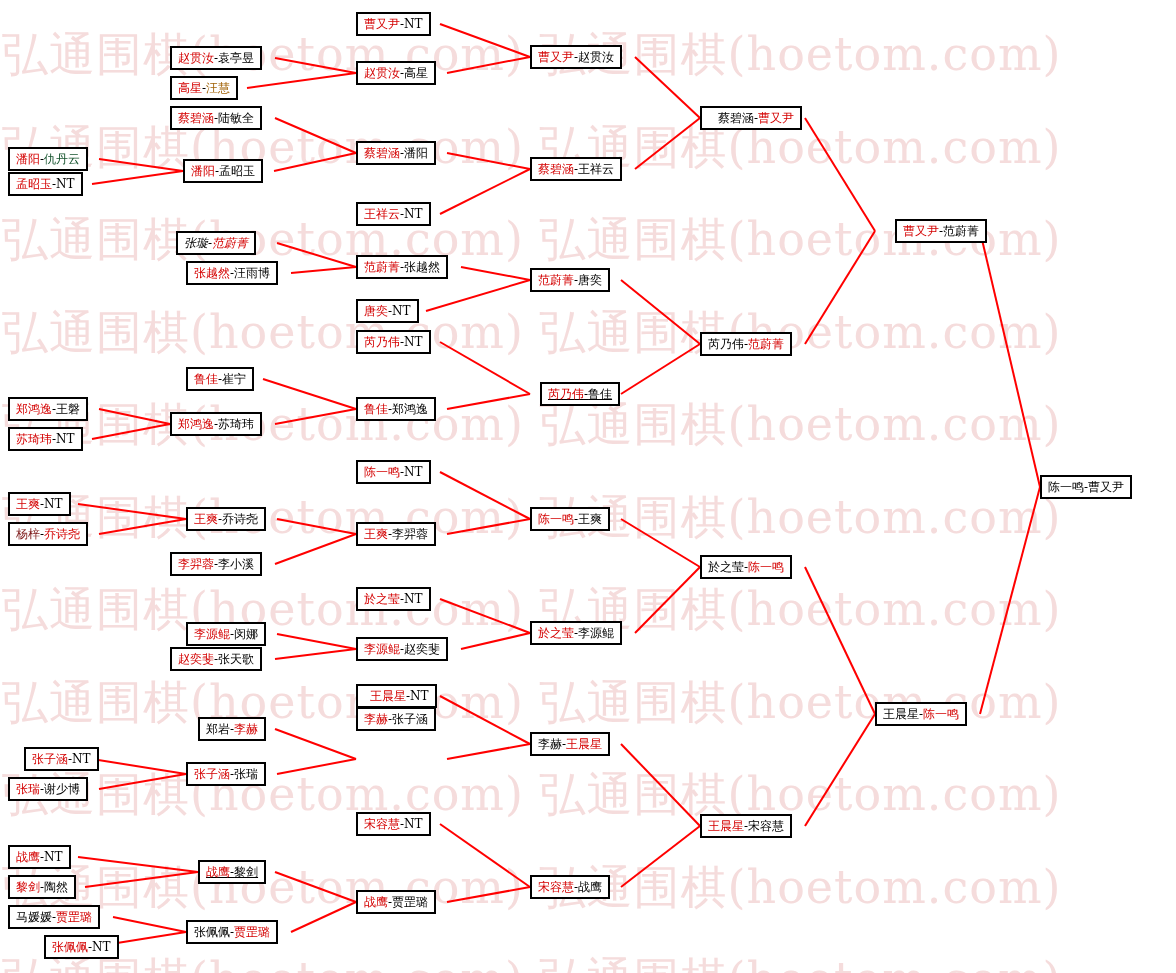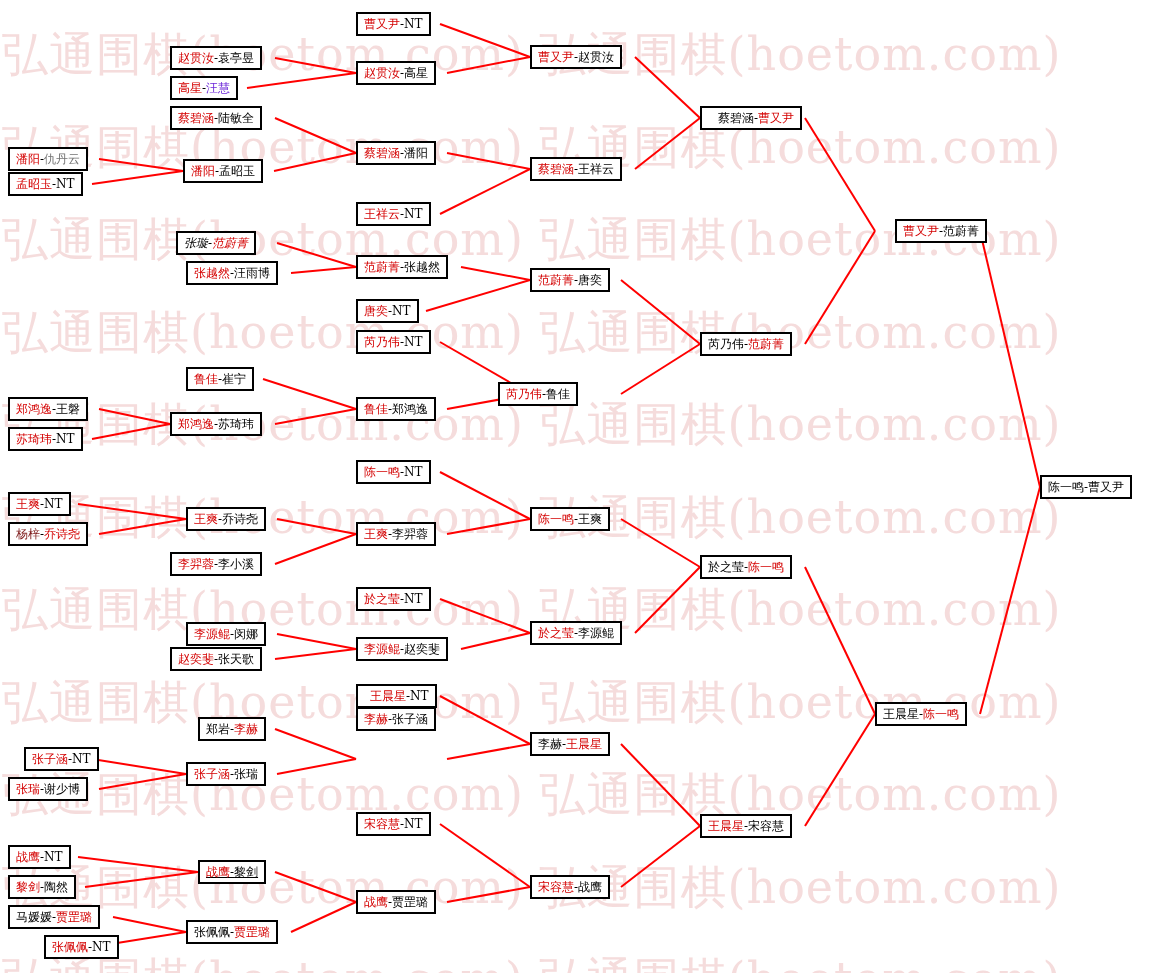--- a/index.html
+++ b/index.html
@@ -124,34 +124,34 @@
       <line x1="621" y1="744" x2="700" y2="826" stroke="#ff0000" stroke-width="2"></line>
       <line x1="621" y1="887" x2="700" y2="826" stroke="#ff0000" stroke-width="2"></line>
       <line x1="805" y1="118" x2="875" y2="231" stroke="#ff0000" stroke-width="2"></line>
       <line x1="805" y1="344" x2="875" y2="231" stroke="#ff0000" stroke-width="2"></line>
       <line x1="805" y1="567" x2="875" y2="714" stroke="#ff0000" stroke-width="2"></line>
       <line x1="805" y1="826" x2="875" y2="714" stroke="#ff0000" stroke-width="2"></line>
       <line x1="980" y1="231" x2="1040" y2="487" stroke="#ff0000" stroke-width="2"></line>
       <line x1="980" y1="714" x2="1040" y2="487" stroke="#ff0000" stroke-width="2"></line>
     </svg>
   <div id="boxes">
-      <div class="match-box" style="left: 8px; top: 147px;"><span style="color: rgb(212, 0, 0);">潘阳</span><span style="color: rgb(0, 0, 0);">-</span><span style="color: #737373;">仇丹云</span></div>
+      <div class="match-box" style="left: 8px; top: 147px;"><span style="color: rgb(212, 0, 0);">潘阳</span><span style="color: rgb(0, 0, 0);">-</span><span style="color: #14532d;">仇丹云</span></div>
       <div class="match-box" style="left: 8px; top: 172px;"><span style="color: rgb(212, 0, 0);">孟昭玉</span><span style="color: rgb(0, 0, 0);">-</span><span style="color: rgb(0, 0, 0);">NT</span></div>
       <div class="match-box" style="left: 8px; top: 397px;"><span style="color: rgb(212, 0, 0);">郑鸿逸</span><span style="color: rgb(0, 0, 0);">-</span><span style="color: rgb(0, 0, 0);">王磐</span></div>
       <div class="match-box" style="left: 8px; top: 427px;"><span style="color: rgb(212, 0, 0);">苏琦玮</span><span style="color: rgb(0, 0, 0);">-</span><span style="color: rgb(0, 0, 0);">NT</span></div>
       <div class="match-box" style="left: 8px; top: 492px;"><span style="color: rgb(212, 0, 0);">王爽</span><span style="color: rgb(0, 0, 0);">-</span><span style="color: rgb(0, 0, 0);">NT</span></div>
       <div class="match-box" style="left: 8px; top: 522px;"><span style="color: #7f1d1d;">杨梓</span><span style="color: rgb(0, 0, 0);">-</span><span style="color: rgb(212, 0, 0);">乔诗尧</span></div>
       <div class="match-box" style="left: 24px; top: 747px;"><span style="color: rgb(212, 0, 0);">张子涵</span><span style="color: rgb(0, 0, 0);">-</span><span style="color: rgb(0, 0, 0);">NT</span></div>
       <div class="match-box" style="left: 8px; top: 777px;"><span style="color: rgb(212, 0, 0);">张瑞</span><span style="color: rgb(0, 0, 0);">-</span><span style="color: rgb(0, 0, 0);">谢少博</span></div>
       <div class="match-box" style="left: 8px; top: 845px;"><span style="color: rgb(212, 0, 0);">战鹰</span><span style="color: rgb(0, 0, 0);">-</span><span style="color: rgb(0, 0, 0);">NT</span></div>
       <div class="match-box" style="left: 8px; top: 875px;"><span style="color: rgb(212, 0, 0);">黎剑</span><span style="color: rgb(0, 0, 0);">-</span><span style="color: rgb(0, 0, 0);">陶然</span></div>
       <div class="match-box" style="left: 8px; top: 905px;"><span style="color: rgb(0, 0, 0);">马媛媛</span><span style="color: rgb(0, 0, 0);">-</span><span style="color: rgb(212, 0, 0);">贾罡璐</span></div>
       <div class="match-box" style="left: 8px; top: 935px; margin-left: 36px;"><span style="color: rgb(212, 0, 0);">张佩佩</span><span style="color: rgb(0, 0, 0);">-</span><span style="color: rgb(0, 0, 0);">NT</span></div>
       <div class="match-box" style="left: 170px; top: 46px;"><span style="color: rgb(212, 0, 0);">赵贯汝</span><span style="color: rgb(0, 0, 0);">-</span><span style="color: rgb(0, 0, 0);">袁亭昱</span></div>
-      <div class="match-box" style="left: 170px; top: 76px;"><span style="color: rgb(212, 0, 0);">高星</span><span style="color: rgb(0, 0, 0);">-</span><span style="color: #6d28d9;">汪慧</span></div>
+      <div class="match-box" style="left: 170px; top: 76px;"><span style="color: rgb(212, 0, 0);">高星</span><span style="color: rgb(0, 0, 0);">-</span><span style="color: #a16207;">汪慧</span></div>
       <div class="match-box" style="left: 170px; top: 106px;"><span style="color: rgb(212, 0, 0);">蔡碧涵</span><span style="color: rgb(0, 0, 0);">-</span><span style="color: rgb(0, 0, 0);">陆敏全</span></div>
       <div class="match-box" style="left: 183px; top: 159px;"><span style="color: rgb(212, 0, 0);">潘阳</span><span style="color: rgb(0, 0, 0);">-</span><span style="color: rgb(0, 0, 0);">孟昭玉</span></div>
       <div class="match-box" style="left: 176px; top: 231px; font-style: italic;"><span style="color: rgb(0, 0, 0);">张璇</span><span style="color: rgb(0, 0, 0);">-</span><span style="color: rgb(212, 0, 0);">范蔚菁</span></div>
       <div class="match-box" style="left: 186px; top: 261px;"><span style="color: rgb(212, 0, 0);">张越然</span><span style="color: rgb(0, 0, 0);">-</span><span style="color: rgb(0, 0, 0);">汪雨博</span></div>
       <div class="match-box" style="left: 186px; top: 367px;"><span style="color: rgb(212, 0, 0);">鲁佳</span><span style="color: rgb(0, 0, 0);">-</span><span style="color: rgb(0, 0, 0);">崔宁</span></div>
       <div class="match-box" style="left: 170px; top: 412px;"><span style="color: rgb(212, 0, 0);">郑鸿逸</span><span style="color: rgb(0, 0, 0);">-</span><span style="color: rgb(0, 0, 0);">苏琦玮</span></div>
       <div class="match-box" style="left: 186px; top: 507px;"><span style="color: rgb(212, 0, 0);">王爽</span><span style="color: rgb(0, 0, 0);">-</span><span style="color: rgb(0, 0, 0);">乔诗尧</span></div>
       <div class="match-box" style="left: 170px; top: 552px;"><span style="color: rgb(212, 0, 0);">李羿蓉</span><span style="color: rgb(0, 0, 0);">-</span><span style="color: rgb(0, 0, 0);">李小溪</span></div>
       <div class="match-box" style="left: 186px; top: 622px;"><span style="color: rgb(212, 0, 0);">李源鲲</span><span style="color: rgb(0, 0, 0);">-</span><span style="color: rgb(0, 0, 0);">闵娜</span></div>
       <div class="match-box" style="left: 170px; top: 647px;"><span style="color: rgb(212, 0, 0);">赵奕斐</span><span style="color: rgb(0, 0, 0);">-</span><span style="color: rgb(0, 0, 0);">张天歌</span></div>
@@ -171,21 +171,21 @@
       <div class="match-box" style="left: 356px; top: 522px;"><span style="color: rgb(212, 0, 0);">王爽</span><span style="color: rgb(0, 0, 0);">-</span><span style="color: rgb(0, 0, 0);">李羿蓉</span></div>
       <div class="match-box" style="left: 356px; top: 587px;"><span style="color: rgb(212, 0, 0);">於之莹</span><span style="color: rgb(0, 0, 0);">-</span><span style="color: rgb(0, 0, 0);">NT</span></div>
       <div class="match-box" style="left: 356px; top: 637px;"><span style="color: rgb(212, 0, 0);">李源鲲</span><span style="color: rgb(0, 0, 0);">-</span><span style="color: rgb(0, 0, 0);">赵奕斐</span></div>
       <div class="match-box" style="left: 356px; top: 684px; padding-left: 12px;"><span style="color: rgb(212, 0, 0);">王晨星</span><span style="color: rgb(0, 0, 0);">-</span><span style="color: rgb(0, 0, 0);">NT</span></div>
       <div class="match-box" style="left: 356px; top: 707px;"><span style="color: rgb(212, 0, 0);">李赫</span><span style="color: rgb(0, 0, 0);">-</span><span style="color: rgb(0, 0, 0);">张子涵</span></div>
       <div class="match-box" style="left: 356px; top: 812px;"><span style="color: rgb(212, 0, 0);">宋容慧</span><span style="color: rgb(0, 0, 0);">-</span><span style="color: rgb(0, 0, 0);">NT</span></div>
       <div class="match-box" style="left: 356px; top: 890px;"><span style="color: rgb(212, 0, 0);">战鹰</span><span style="color: rgb(0, 0, 0);">-</span><span style="color: rgb(0, 0, 0);">贾罡璐</span></div>
       <div class="match-box" style="left: 530px; top: 45px;"><span style="color: rgb(212, 0, 0);">曹又尹</span><span style="color: rgb(0, 0, 0);">-</span><span style="color: rgb(0, 0, 0);">赵贯汝</span></div>
       <div class="match-box" style="left: 530px; top: 157px;"><span style="color: rgb(212, 0, 0);">蔡碧涵</span><span style="color: rgb(0, 0, 0);">-</span><span style="color: rgb(0, 0, 0);">王祥云</span></div>
       <div class="match-box" style="left: 530px; top: 268px;"><span style="color: rgb(212, 0, 0);">范蔚菁</span><span style="color: rgb(0, 0, 0);">-</span><span style="color: rgb(0, 0, 0);">唐奕</span></div>
-      <div class="match-box" style="left: 498px; top: 382px;"><span style="color: rgb(212, 0, 0);">芮乃伟</span><span style="color: rgb(0, 0, 0);">-</span><span style="color: rgb(0, 0, 0);">鲁佳</span></div>
+      <div class="match-box" style="left: 540px; top: 382px; text-decoration: underline;"><span style="color: rgb(212, 0, 0);">芮乃伟</span><span style="color: rgb(0, 0, 0);">-</span><span style="color: rgb(0, 0, 0);">鲁佳</span></div>
       <div class="match-box" style="left: 530px; top: 507px;"><span style="color: rgb(212, 0, 0);">陈一鸣</span><span style="color: rgb(0, 0, 0);">-</span><span style="color: rgb(0, 0, 0);">王爽</span></div>
       <div class="match-box" style="left: 530px; top: 621px;"><span style="color: rgb(212, 0, 0);">於之莹</span><span style="color: rgb(0, 0, 0);">-</span><span style="color: rgb(0, 0, 0);">李源鲲</span></div>
       <div class="match-box" style="left: 530px; top: 732px;"><span style="color: rgb(0, 0, 0);">李赫</span><span style="color: rgb(0, 0, 0);">-</span><span style="color: rgb(212, 0, 0);">王晨星</span></div>
       <div class="match-box" style="left: 530px; top: 875px;"><span style="color: rgb(212, 0, 0);">宋容慧</span><span style="color: rgb(0, 0, 0);">-</span><span style="color: rgb(0, 0, 0);">战鹰</span></div>
       <div class="match-box" style="left: 700px; top: 106px; padding-left: 16px;"><span style="color: rgb(0, 0, 0);">蔡碧涵</span><span style="color: rgb(0, 0, 0);">-</span><span style="color: rgb(212, 0, 0);">曹又尹</span></div>
       <div class="match-box" style="left: 700px; top: 332px;"><span style="color: rgb(0, 0, 0);">芮乃伟</span><span style="color: rgb(0, 0, 0);">-</span><span style="color: rgb(212, 0, 0);">范蔚菁</span></div>
       <div class="match-box" style="left: 700px; top: 555px;"><span style="color: rgb(0, 0, 0);">於之莹</span><span style="color: rgb(0, 0, 0);">-</span><span style="color: rgb(212, 0, 0);">陈一鸣</span></div>
       <div class="match-box" style="left: 700px; top: 814px;"><span style="color: rgb(212, 0, 0);">王晨星</span><span style="color: rgb(0, 0, 0);">-</span><span style="color: rgb(0, 0, 0);">宋容慧</span></div>
       <div class="match-box" style="left: 875px; top: 219px; margin-left: 20px;"><span style="color: rgb(212, 0, 0);">曹又尹</span><span style="color: rgb(0, 0, 0);">-</span><span style="color: rgb(0, 0, 0);">范蔚菁</span></div>
       <div class="match-box" style="left: 875px; top: 702px;"><span style="color: rgb(0, 0, 0);">王晨星</span><span style="color: rgb(0, 0, 0);">-</span><span style="color: rgb(212, 0, 0);">陈一鸣</span></div>

